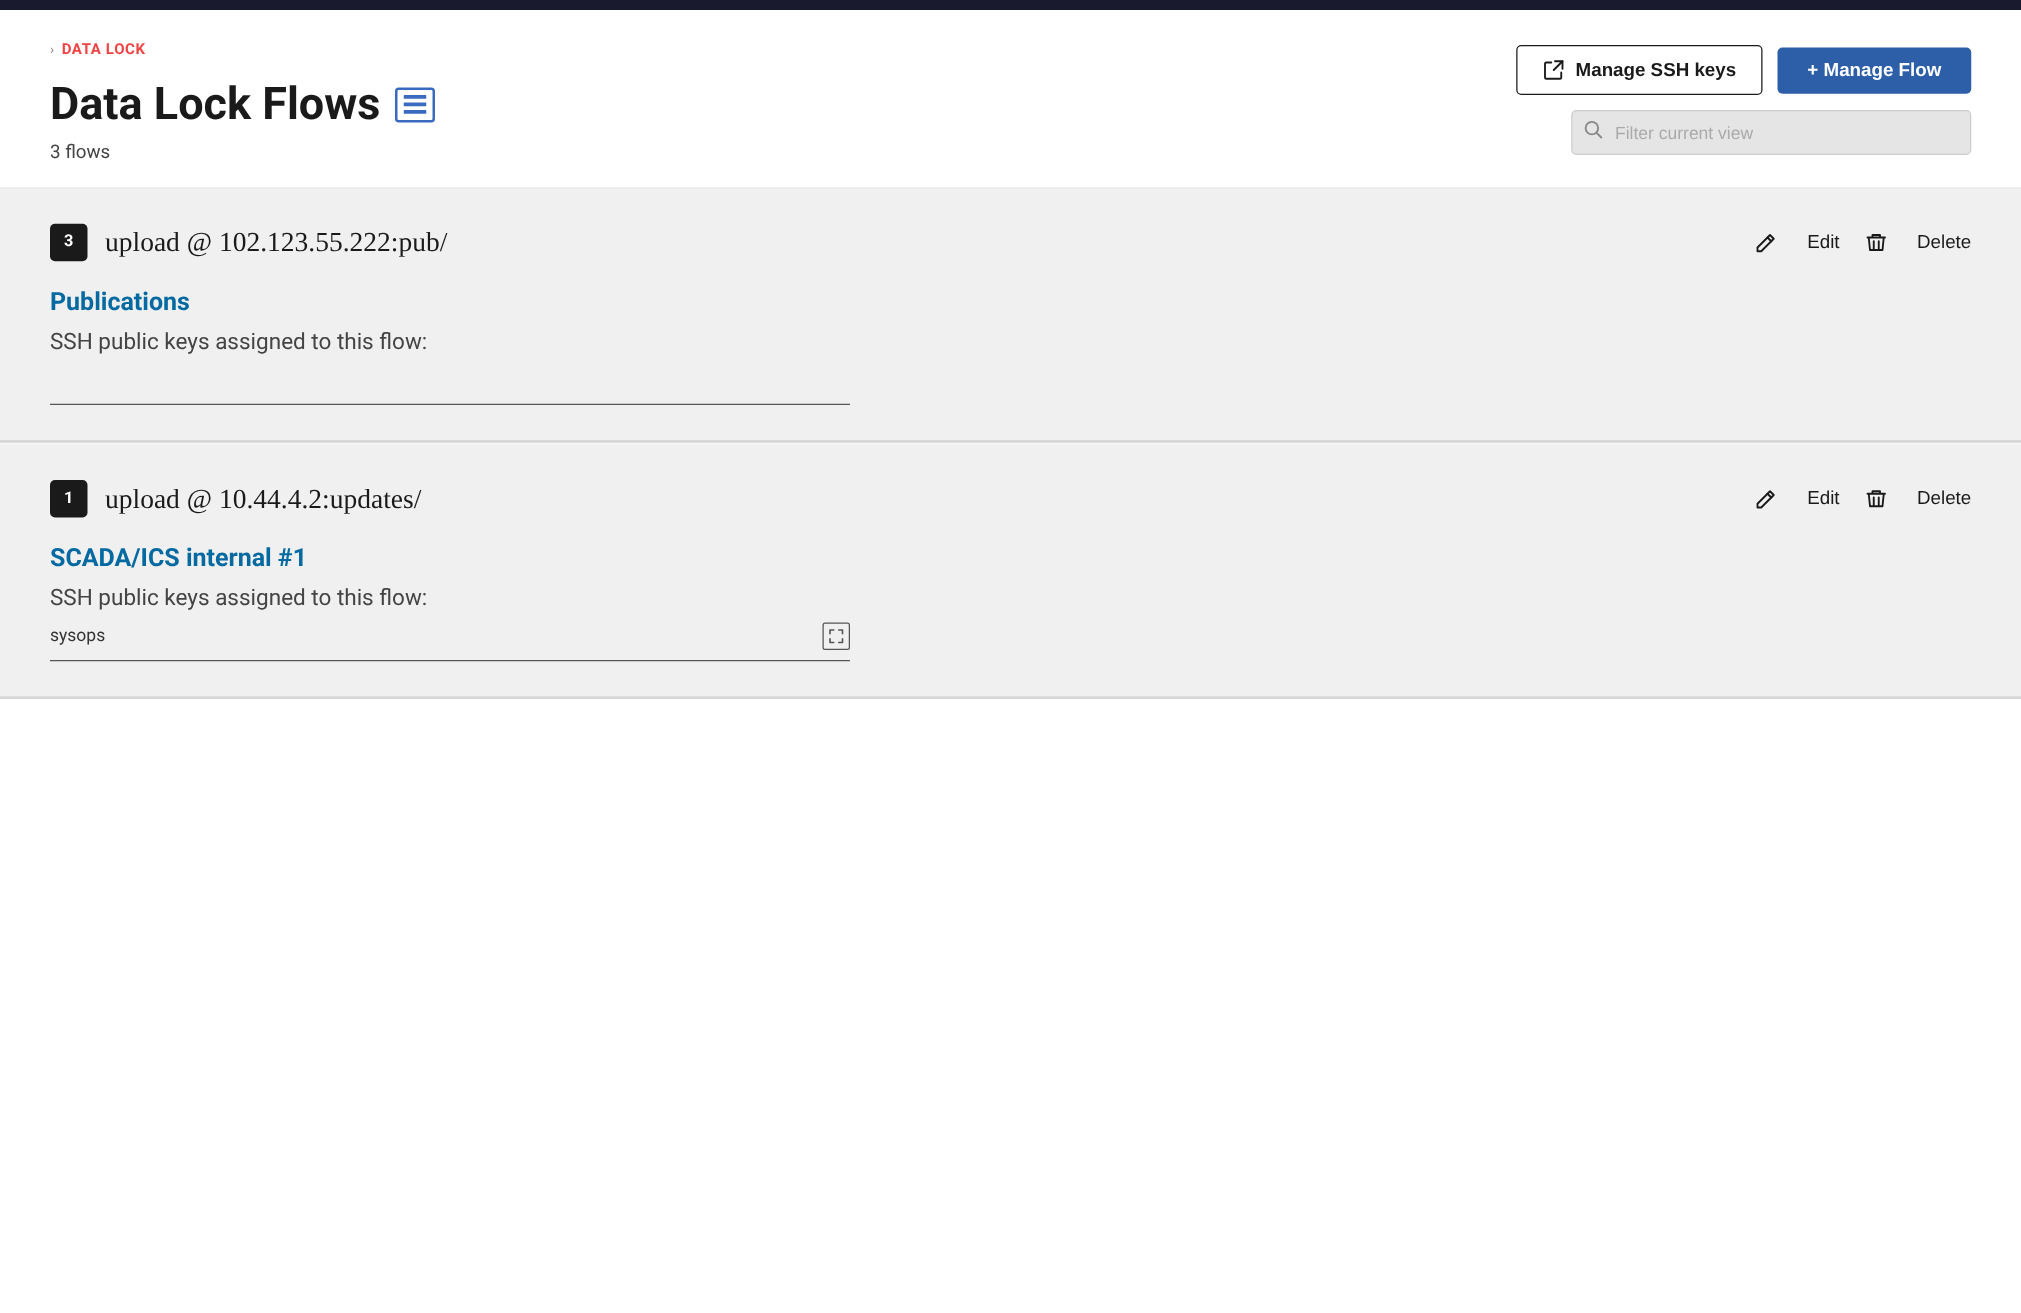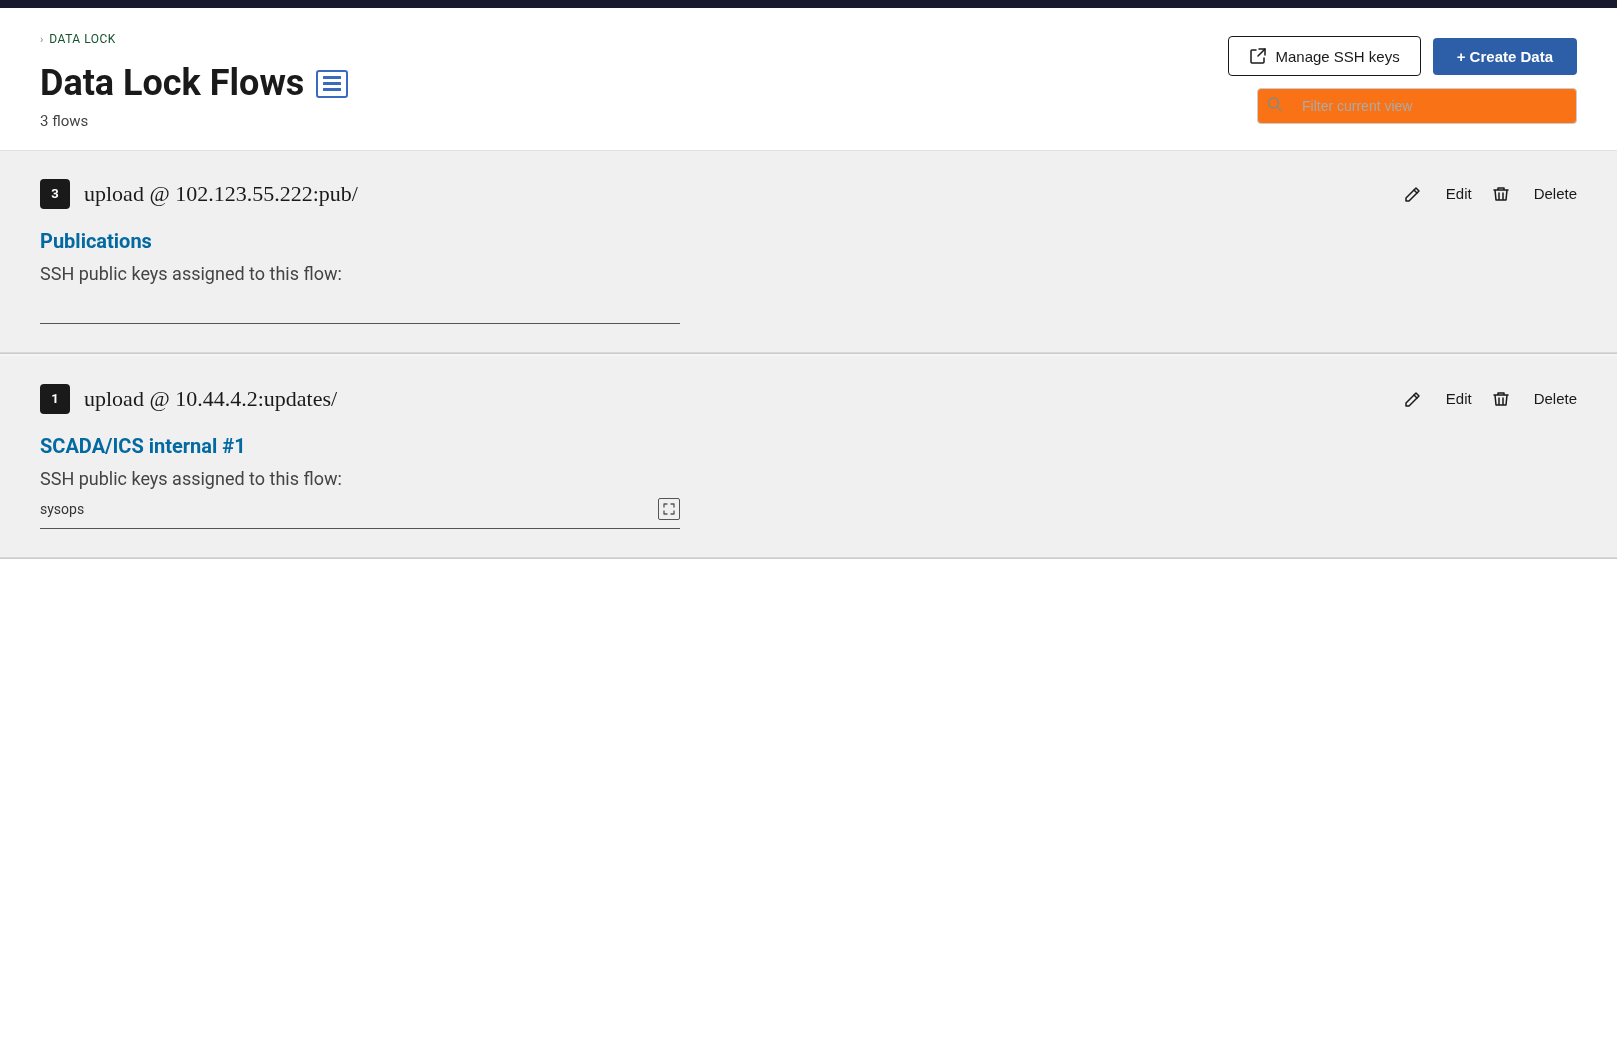--- a/index.html
+++ b/index.html
@@ -42,24 +42,24 @@
       color: #555;
       margin-bottom: 10px;
     }
 
     .breadcrumb-chevron {
       font-size: 11px;
       color: #888;
     }
 
     .breadcrumb-text {
-      font-weight: 400;
+      font-weight: 700;
       letter-spacing: 0.5px;
       font-size: 12px;
-      color: #14532d;
+      color: #ef4444;
       text-transform: uppercase;
     }
 
     .header-row {
       display: flex;
       align-items: flex-start;
       justify-content: space-between;
       padding-bottom: 20px;
     }
 
@@ -122,21 +122,21 @@
     .btn-manage-ssh {
       display: flex;
       align-items: center;
       gap: 8px;
       padding: 10px 20px;
       border: 1.5px solid #1a1a1a;
       border-radius: 4px;
       background: #fff;
       cursor: pointer;
       font-size: 15px;
-      font-weight: 400;
+      font-weight: 700;
       color: #1a1a1a;
     }
 
     .btn-create-flow {
       display: flex;
       align-items: center;
       gap: 8px;
       padding: 10px 24px;
       border: none;
       border-radius: 4px;
@@ -156,27 +156,27 @@
       position: absolute;
       left: 10px;
       top: 50%;
       transform: translateY(-50%);
       color: #888;
       font-size: 14px;
     }
 
     .filter-input {
       width: 100%;
-      padding: 9px 12px 9px 44px;
+      padding: 9px 12px 9px 34px;
       border: 1.5px solid #ccc;
       border-radius: 4px;
       font-size: 14px;
       color: #333;
       outline: none;
-      background: #f97316;
+      background: #e5e5e5;
     }
 
     .filter-input::placeholder {
       color: #aaa;
     }
 
     .content-area {
       background: #f5f5f5;
       padding: 0;
     }
@@ -328,21 +328,21 @@
         <div class="header-buttons">
           <button class="btn-manage-ssh">
             <svg width="18" height="18" viewBox="0 0 18 18" fill="none" xmlns="http://www.w3.org/2000/svg">
               <path d="M7 3H3C2.448 3 2 3.448 2 4v11c0 .552.448 1 1 1h11c.552 0 1-.448 1-1v-4" stroke="#1a1a1a" stroke-width="1.5" stroke-linecap="round"></path>
               <path d="M10 2h6v6" stroke="#1a1a1a" stroke-width="1.5" stroke-linecap="round" stroke-linejoin="round"></path>
               <path d="M16 2L9 9" stroke="#1a1a1a" stroke-width="1.5" stroke-linecap="round"></path>
             </svg>
             <span>Manage SSH keys</span>
           </button>
           <button class="btn-create-flow">
-            <span>+ Create Data</span>
+            <span>+ Manage Flow</span>
           </button>
         </div>
         <div class="filter-input-container">
           <span class="filter-icon">
             <svg width="16" height="16" viewBox="0 0 16 16" fill="none" xmlns="http://www.w3.org/2000/svg">
               <circle cx="6.5" cy="6.5" r="5" stroke="#888" stroke-width="1.5"></circle>
               <path d="M10.5 10.5L14 14" stroke="#888" stroke-width="1.5" stroke-linecap="round"></path>
             </svg>
           </span>
           <input class="filter-input" type="text" placeholder="Filter current view" style="">

